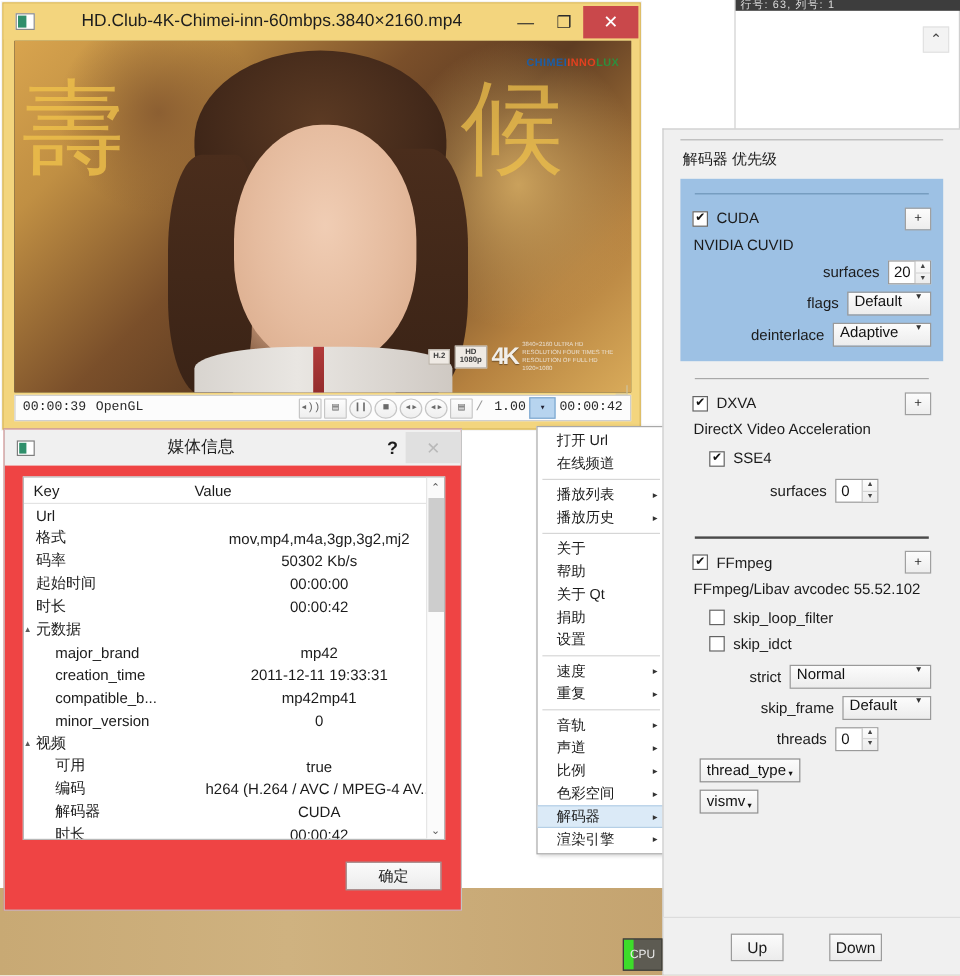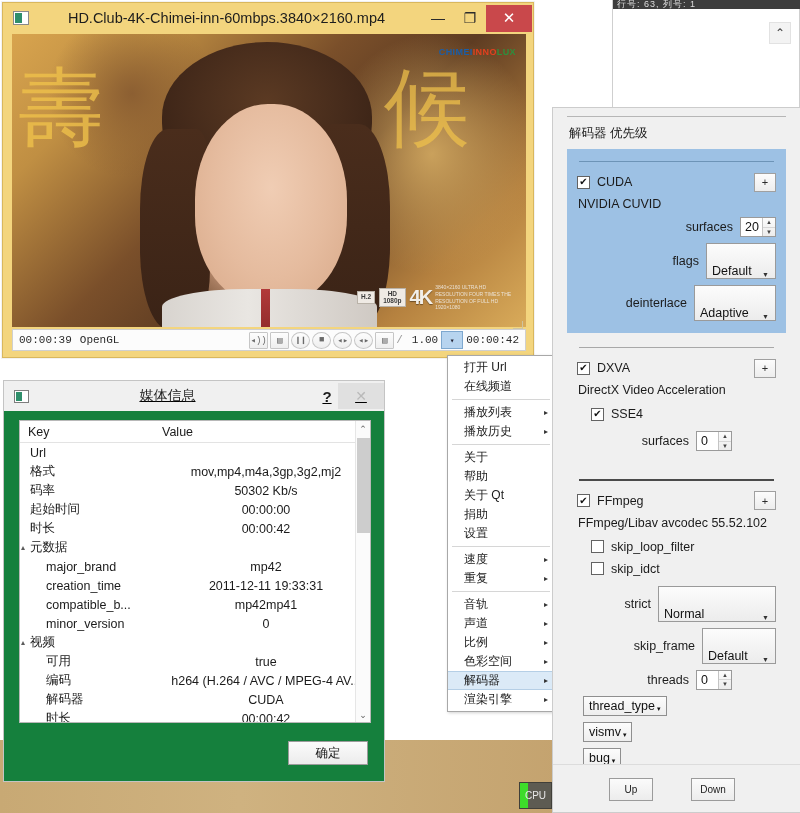--- a/index.html
+++ b/index.html
@@ -183,22 +183,22 @@
   .ctx-item {
     height:19px; display:flex; align-items:center; padding-left:16px; padding-right:6px;
     white-space:nowrap; position:relative;
   }
   .ctx-item.sel { background:#dbeaf7; border-top:1px solid #b5cfe6; border-bottom:1px solid #b5cfe6; }
   .ctx-arrow { position:absolute; right:6px; font-size:8px; color:#333; }
   .ctx-sep { height:1px; background:#d6d6d6; margin:3px 4px; }
 
   
   .mediainfo {
-    position:absolute; left:3px; top:380px; width:382px; height:402px;
-    background:#15803d; border:1px solid #c4c4c4;text-decoration:underline;
+    position:absolute; left:3px; top:357px; width:382px; height:402px;
+    background:#ef4444; border:1px solid #c4c4c4;
   }
   .mi-titlebar { position:relative; height:30px; display:flex; align-items:center; background:#f0f0f0; }
   .mi-icon {
     width:15px; height:13px; margin-left:10px; background:#ffffff; border:1px solid #7d7d7d; position:relative;
   }
   .mi-icon:before { content:""; position:absolute; left:1px; top:1px; width:6px; height:9px; background:#2f8f6b; }
   .mi-title { flex:1 1 auto; text-align:center; font-size:14px; color:#1d1d1d; padding-right:10px; }
   .mi-help { width:22px; text-align:center; font-size:15px; font-weight:bold; color:#1d1d1d; }
   .mi-close {
     width:46px; height:26px; background:#e0e0e0; color:#b9b9b9;
@@ -278,22 +278,22 @@
     position:absolute; right:0; top:0; width:13px; height:100%;
     border-left:1px solid #c4c4c4; background:linear-gradient(180deg,#fcfcfc,#ececec);
     display:flex; flex-direction:column;
   }
   .spin .arrows span {
     flex:1 1 0; display:flex; align-items:center; justify-content:center;
     font-size:6px; color:#444; line-height:1;
   }
   .spin .arrows span:first-child { border-bottom:1px solid #d6d6d6; }
   .combo {
-    height:36px; background:linear-gradient(180deg,#fcfcfc,#ececec);
-    border:1px solid #9a9a9a; display:flex; align-items:flex-end;
+    height:20px; background:linear-gradient(180deg,#fcfcfc,#ececec);
+    border:1px solid #9a9a9a; display:flex; align-items:flex-start;
     font-size:12.5px; color:#111; padding-left:5px; position:relative;
   }
   .combo .cap { padding-right:20px; }
   .combo .car { position:absolute; right:6px; font-size:7px; color:#333; }
   .combo.w70 { width:70px; }
   .combo.w82 { width:82px; }
   .combo.w118 { width:118px; }
   .combo.w74 { width:74px; }
 
   .dec-block { margin:0 14px; padding:0 10px; }
@@ -305,21 +305,21 @@
   }
   .btnlike .car { font-size:7px; margin-left:2px; align-self:flex-end; margin-bottom:2px; }
 
   .updown {
     position:absolute; left:0; bottom:0; width:248px; height:48px;
     border-top:1px solid #dcdcdc; background:#f0f0f0;
   }
   .ud-btn {
     position:absolute; top:13px; width:44px; height:23px;
     border:1px solid #9b9b9b; background:linear-gradient(180deg,#fbfbfb,#ececec);
-    display:flex; align-items:center; justify-content:center; font-size:10px; color:#1b1b1b;
+    display:flex; align-items:center; justify-content:center; font-size:13px; color:#1b1b1b;
   }
   .ud-btn.up { left:56px; }
   .ud-btn.down { left:138px; }
 
   
   .cpu-widget {
     position:absolute; left:519px; top:782px; width:33px; height:27px;
     background:#5d5b52; border:1px solid #403f39;
     display:flex; align-items:center; justify-content:center;
     font-size:10px; color:#e9e9e9; font-family:"Liberation Sans", sans-serif;
@@ -697,26 +697,20 @@
           <span>thread_type</span>
           <span class="car">▾</span>
         </div>
       </div>
       <div style="margin-left:6px;">
         <div class="btnlike">
           <span>vismv</span>
           <span class="car">▾</span>
         </div>
       </div>
-      <div style="margin-left:6px;">
-        <div class="btnlike">
-          <span>bug</span>
-          <span class="car">▾</span>
-        </div>
-      </div>
     </div>
 
     <div class="updown">
       <div class="ud-btn up">Up</div>
       <div class="ud-btn down">Down</div>
     </div>
   </div>
 
   <div class="cpu-widget">
     <span>CPU</span>

